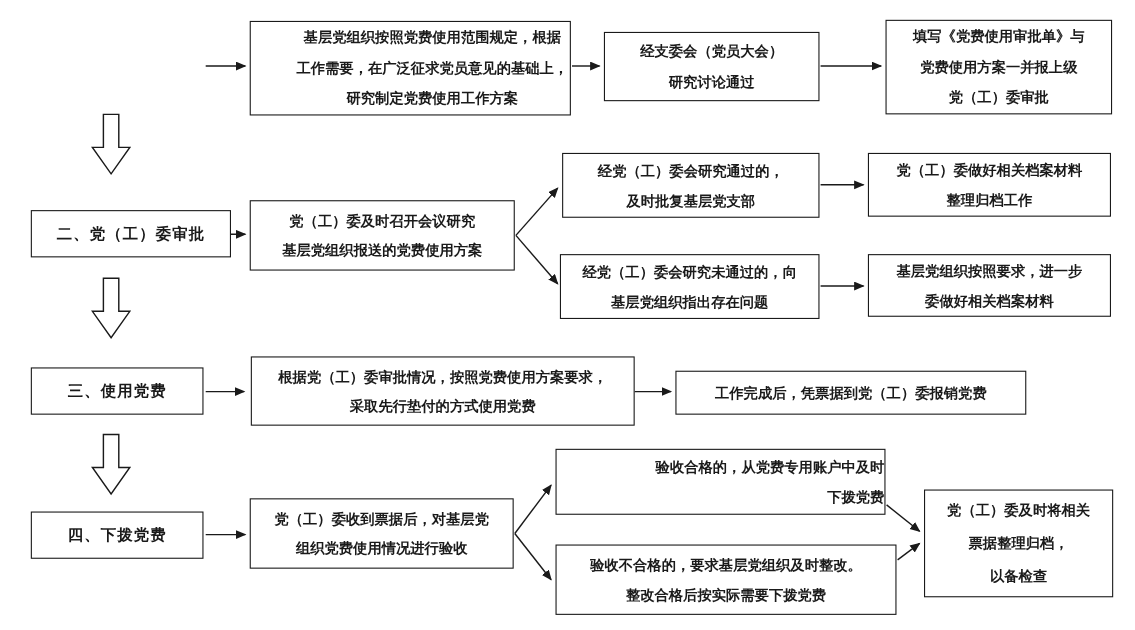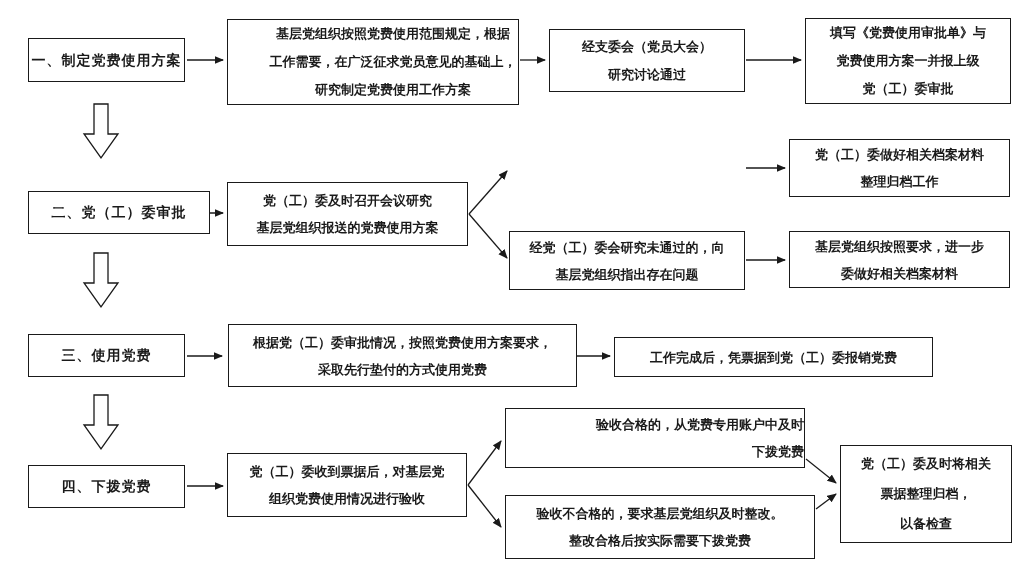--- a/index.html
+++ b/index.html
@@ -45,23 +45,20 @@
 
     <polygon points="94,395 108,395 108,425 118,425 101,449 84,425 94,425" fill="#ffffff" stroke="#1a1a1a" stroke-width="1.3"></polygon>
 
     <line x1="187" y1="486" x2="223" y2="486" stroke="#1a1a1a" stroke-width="1.3" marker-end="url(#ah)"></line>
     <line x1="468" y1="485" x2="501" y2="441" stroke="#1a1a1a" stroke-width="1.3" marker-end="url(#ah)"></line>
     <line x1="468" y1="485" x2="501" y2="527" stroke="#1a1a1a" stroke-width="1.3" marker-end="url(#ah)"></line>
     <line x1="806" y1="459" x2="836" y2="483" stroke="#1a1a1a" stroke-width="1.3" marker-end="url(#ah)"></line>
     <line x1="816" y1="509" x2="836" y2="494" stroke="#1a1a1a" stroke-width="1.3" marker-end="url(#ah)"></line>
   </svg>
 
-  <div class="node stage" style="left:28px;top:38px;width:157px;height:44px;">
-    <span class="txt">一、制定党费使用方案</span>
-  </div>
   <div class="node lh28" style="left:227px;top:19px;width:292px;height:86px;padding-left:40px;">
     <span class="txt">基层党组织按照党费使用范围规定，根据
 工作需要，在广泛征求党员意见的基础上，
 研究制定党费使用工作方案</span>
   </div>
   <div class="node lh28" style="left:549px;top:29px;width:196px;height:63px;">
     <span class="txt">经支委会（党员大会）
 研究讨论通过</span>
   </div>
   <div class="node lh28" style="left:805px;top:18px;width:206px;height:86px;">
@@ -69,20 +66,24 @@
 党费使用方案一并报上级
 党（工）委审批</span>
   </div>
 
   <div class="node stage" style="left:28px;top:191px;width:182px;height:43px;">
     <span class="txt">二、党（工）委审批</span>
   </div>
   <div class="node" style="left:227px;top:182px;width:241px;height:64px;">
     <span class="txt">党（工）委及时召开会议研究
 基层党组织报送的党费使用方案</span>
+  </div>
+  <div class="node" style="left:511px;top:139px;width:234px;height:59px;">
+    <span class="txt">经党（工）委会研究通过的，
+及时批复基层党支部</span>
   </div>
   <div class="node" style="left:789px;top:139px;width:221px;height:58px;">
     <span class="txt">党（工）委做好相关档案材料
 整理归档工作</span>
   </div>
   <div class="node" style="left:509px;top:231px;width:236px;height:59px;">
     <span class="txt">经党（工）委会研究未通过的，向
 基层党组织指出存在问题</span>
   </div>
   <div class="node" style="left:789px;top:231px;width:221px;height:57px;">

